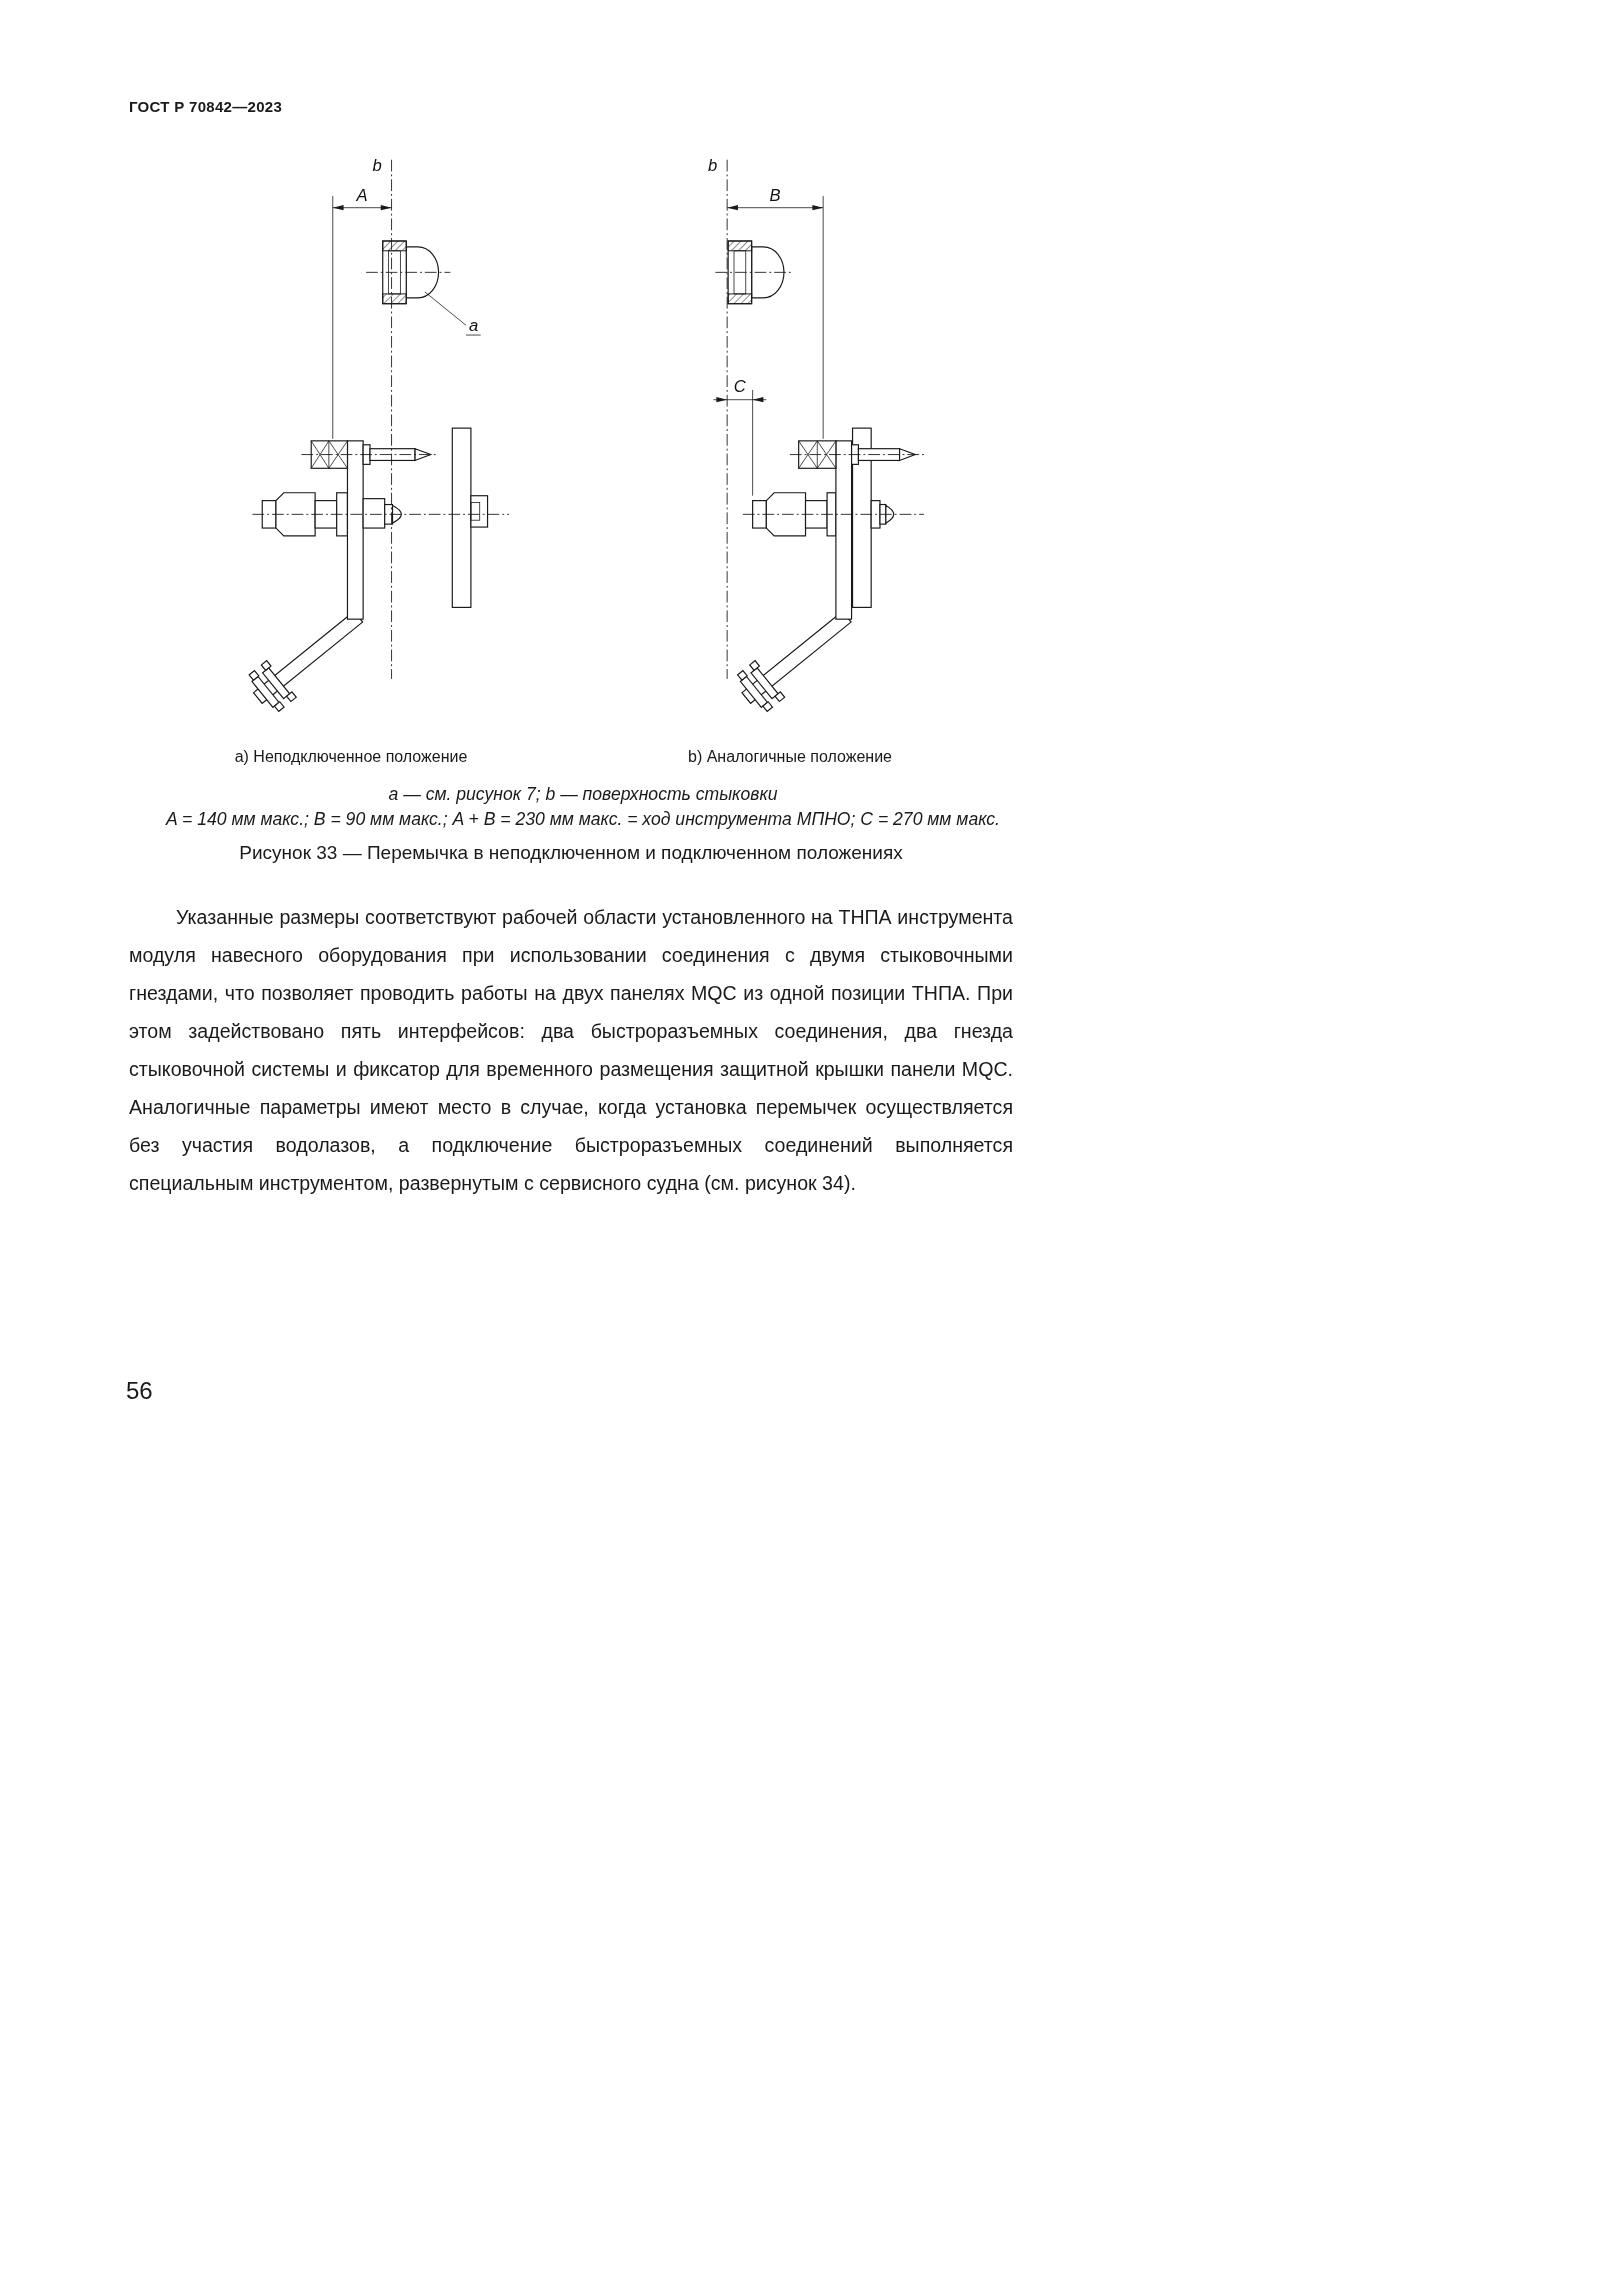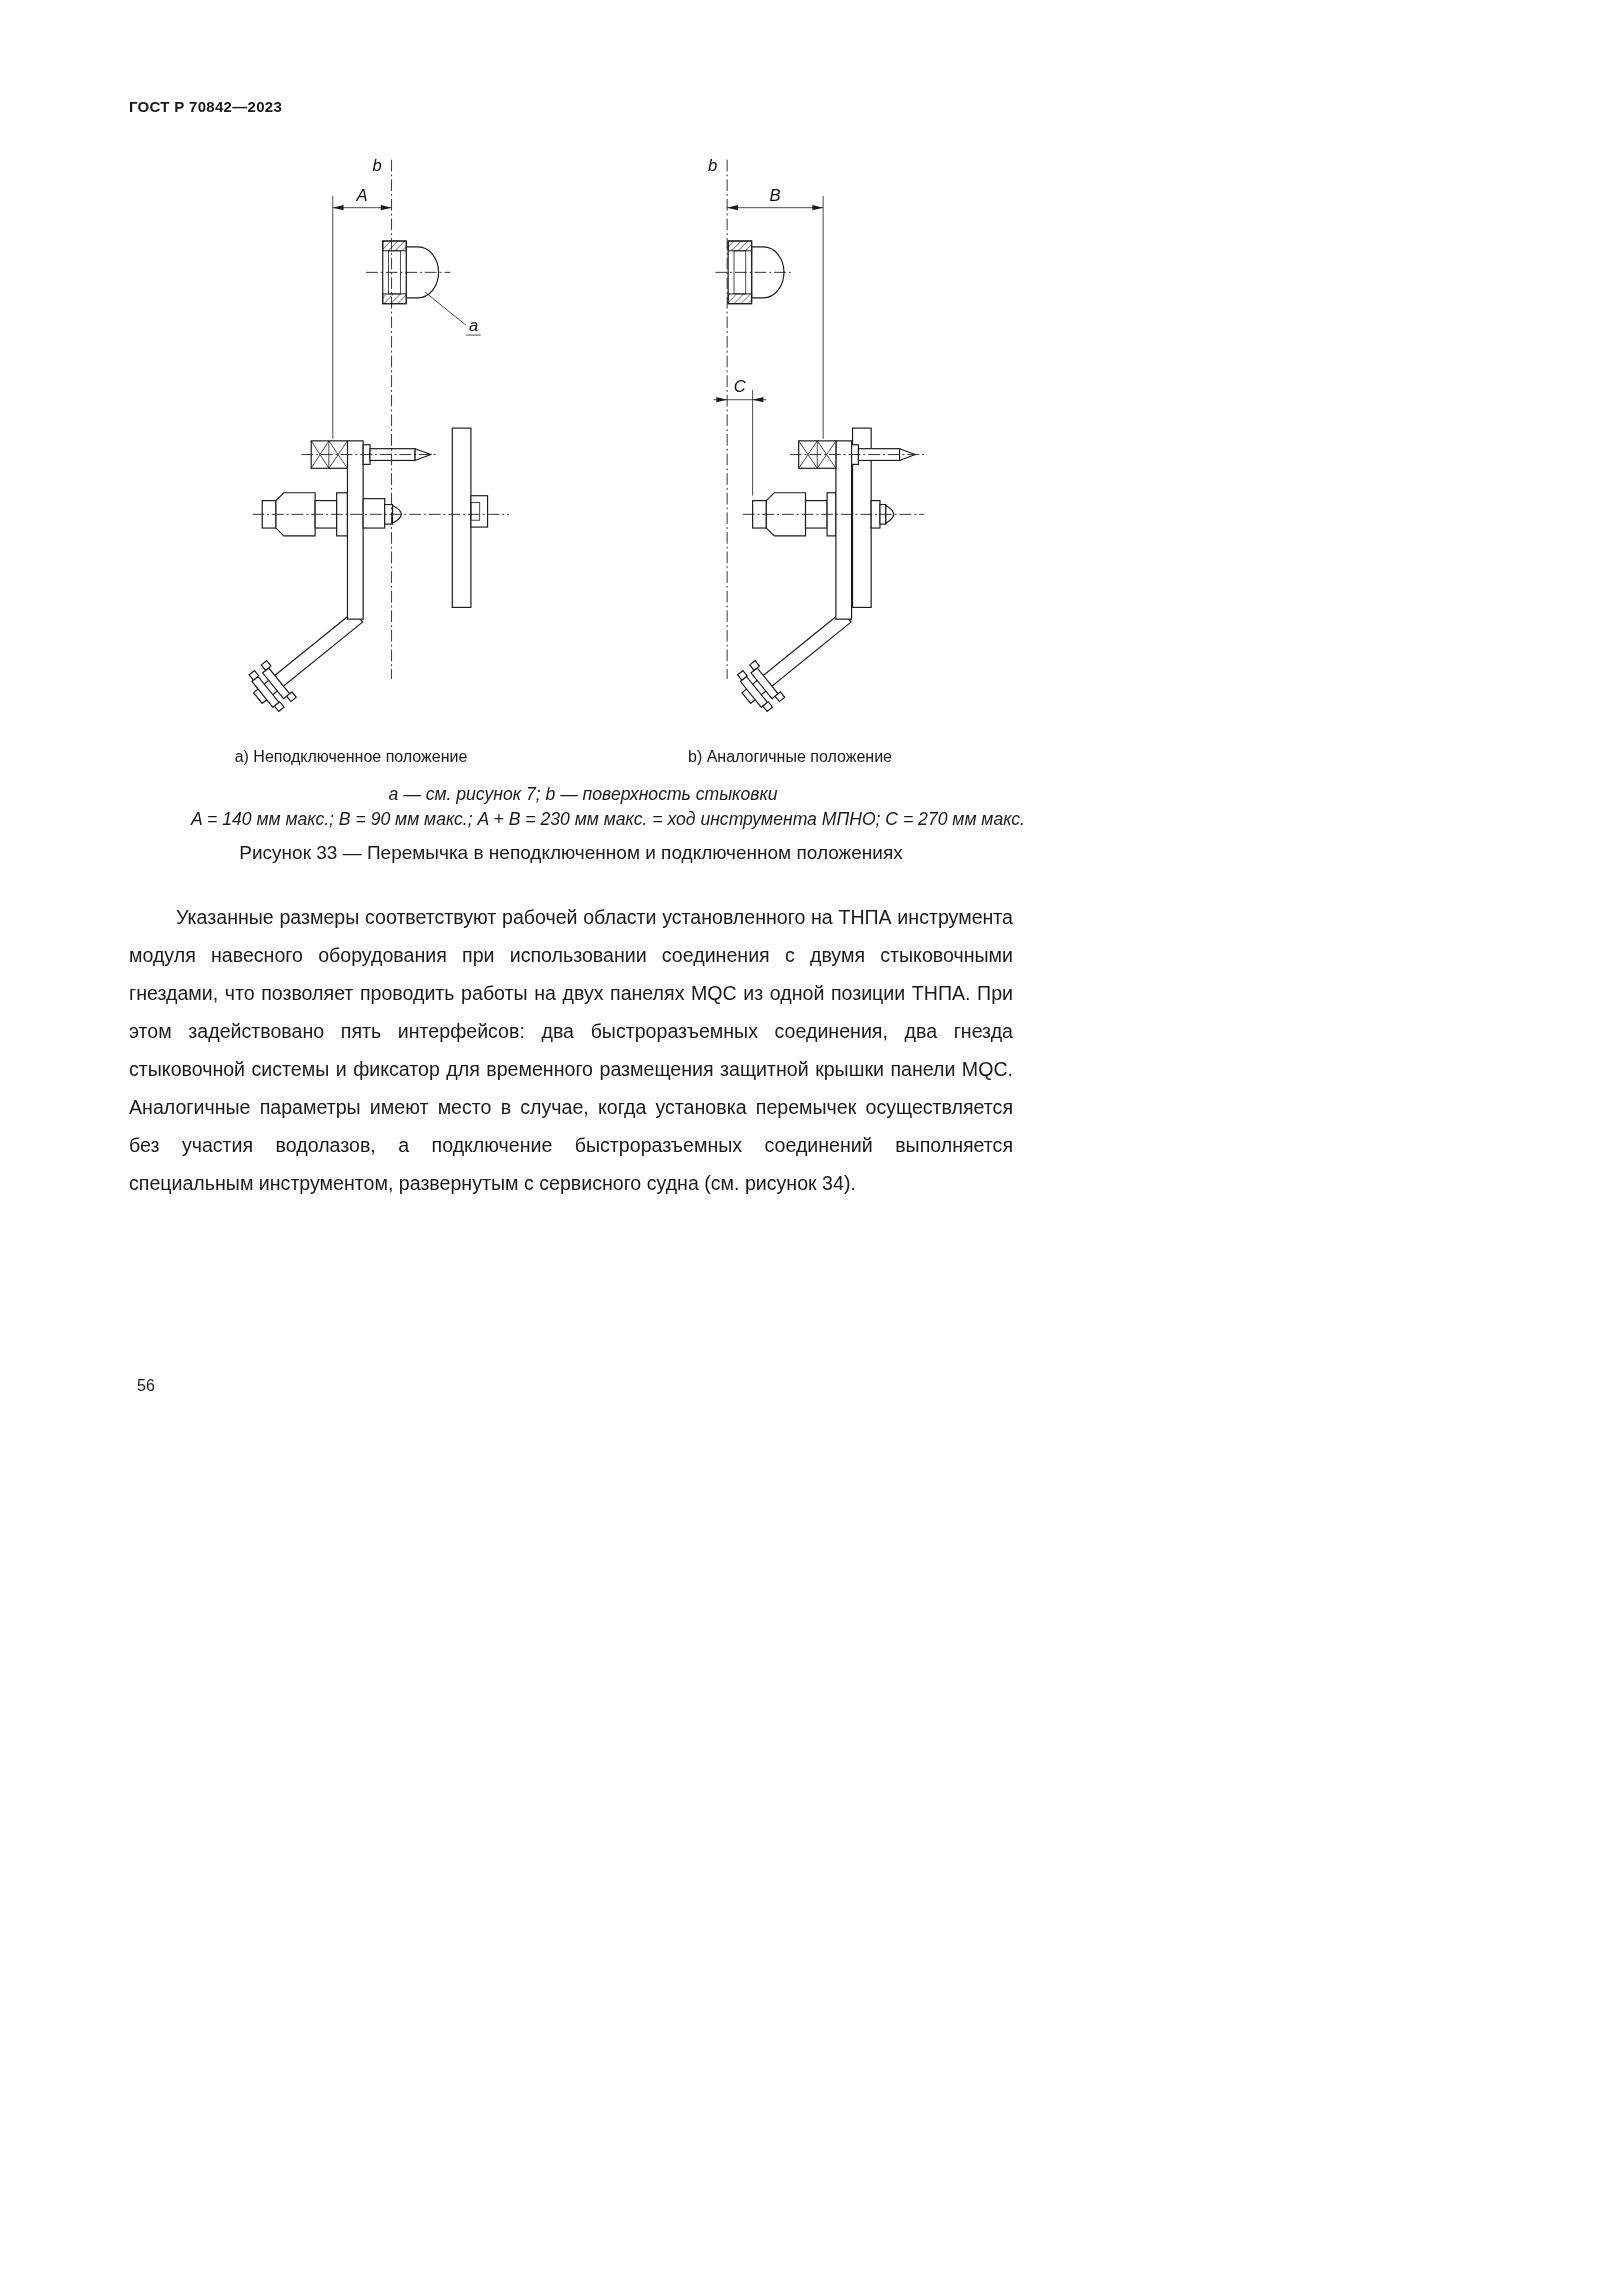--- a/index.html
+++ b/index.html
@@ -16,27 +16,27 @@
   .figure-area{position:absolute;top:47px;left:0;width:884px;height:635px;}
   .figure-area svg{position:absolute;top:0;}
   #fig-a{left:94px;}
   #fig-b{left:555px;}
   .subcaps{position:absolute;top:650px;left:0;width:884px;height:23.5px;font-size:16px;}
   .subcap{position:absolute;transform:translateX(-50%);white-space:nowrap;}
   .subcap-a{left:222px;}
   .subcap-b{left:661px;}
   .legend{position:absolute;left:12px;width:884px;text-align:center;font-style:italic;font-size:17.6px;}
   .legend-1{top:686px;}
-  .legend-2{top:711px;text-align:right;}
+  .legend-2{top:711px;}
   .fig-caption{position:absolute;top:744px;left:0;width:884px;text-align:center;font-size:19px;}
   .body-text{
     position:absolute;top:780px;left:0;width:884px;
     font-size:19.6px;line-height:38px;text-align:justify;text-indent:47px;
   }
-  .page-number{position:absolute;left:137px;top:1377px;font-size:16px;}
+  .page-number{position:absolute;left:126px;top:1377px;font-size:24px;}
 
   
   .ol{fill:#ffffff;stroke:#1a1a1a;stroke-width:1.2;}
   .thin{stroke:#1a1a1a;stroke-width:0.8;fill:none;}
   .cl{stroke:#1a1a1a;stroke-width:0.9;fill:none;stroke-dasharray:12 3 2 3;}
   .arr{fill:#1a1a1a;stroke:none;}
   .lbl{font-family:"Liberation Sans",sans-serif;font-style:italic;font-size:17px;fill:#111;}
 </style>
 </head>
 <body>

